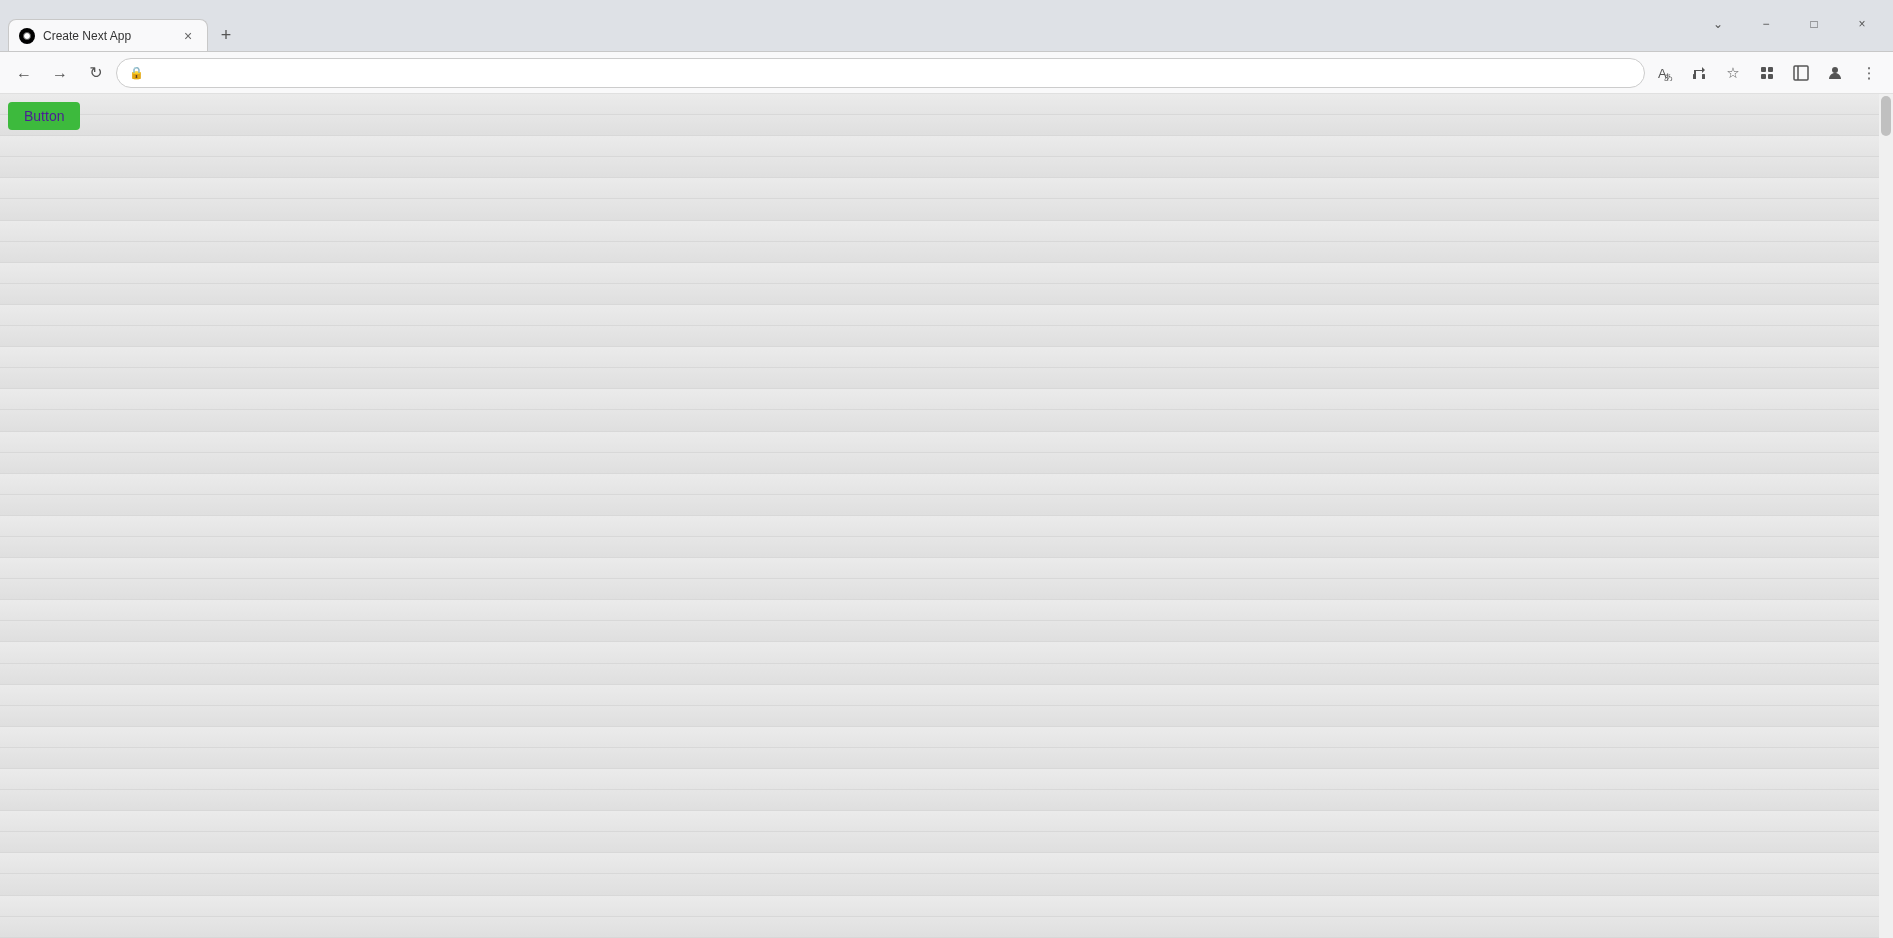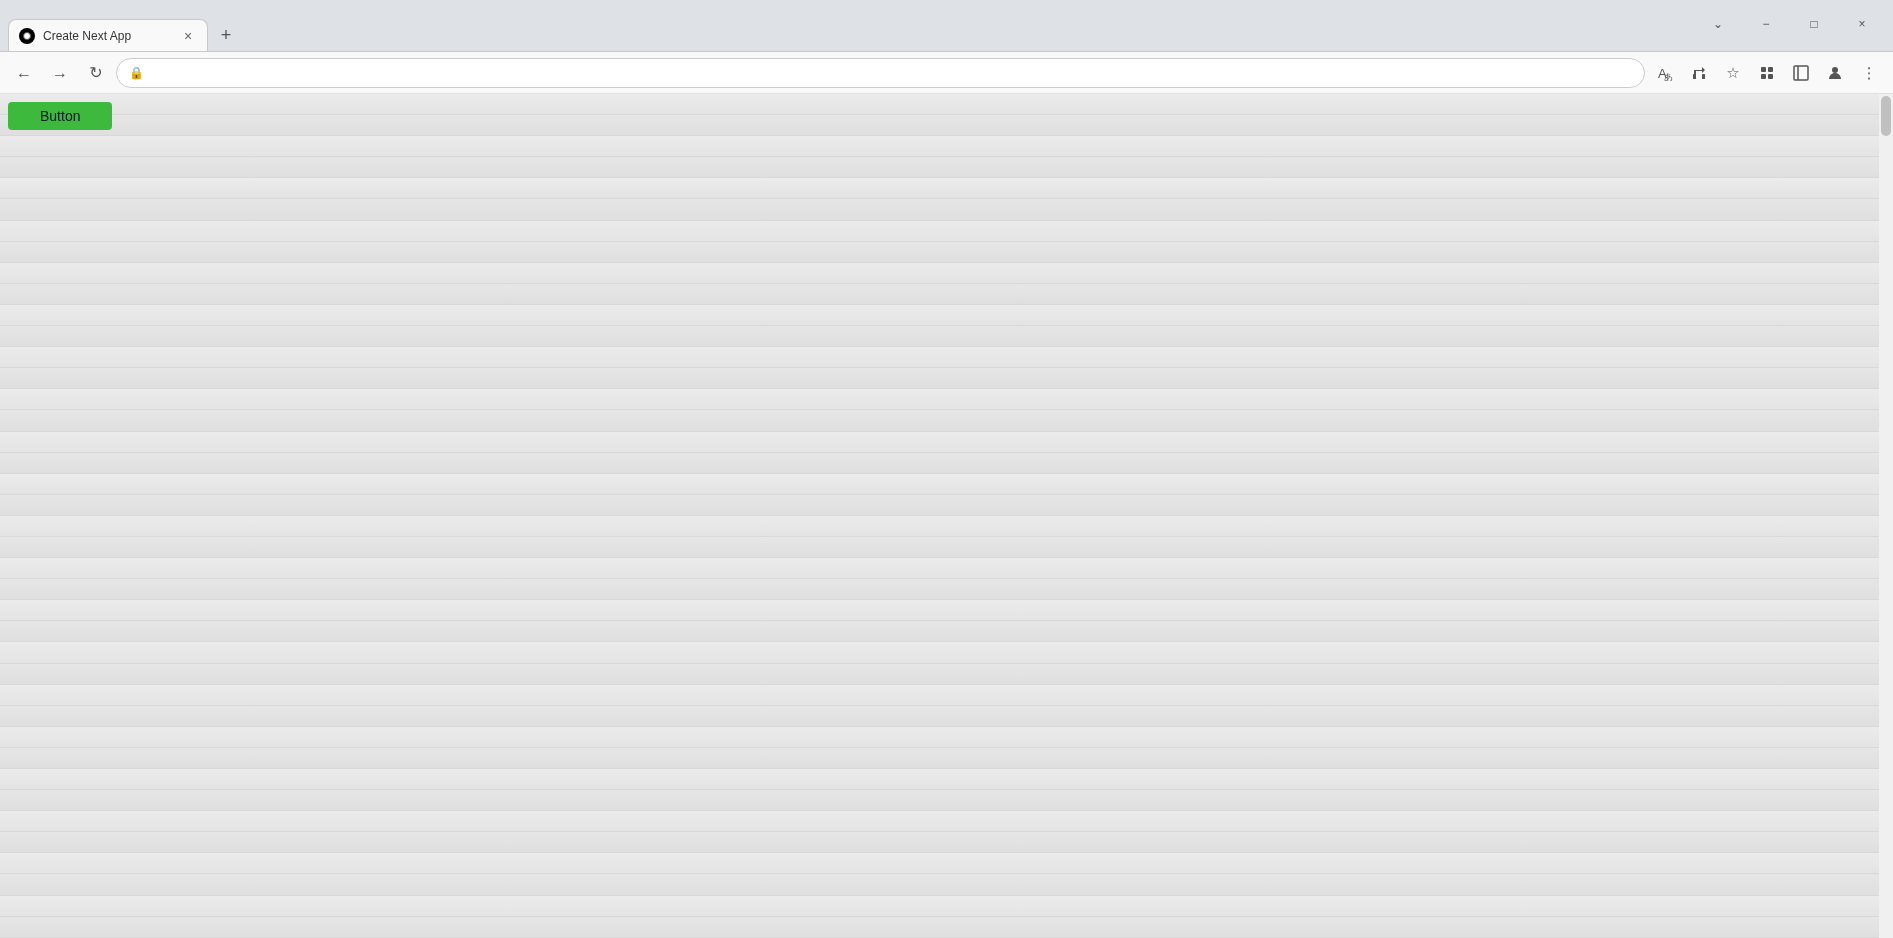--- a/index.html
+++ b/index.html
@@ -217,24 +217,24 @@
     .stripe-row:nth-child(even) {
       background: linear-gradient(180deg, #e6e6e6 0%, #dfdfdf 100%);
     }
 
     
     .page-button {
       position: absolute;
       top: 8px;
       left: 8px;
       background: #3dba3d;
-      color: #0f172a;
+      color: #4c1d95;
       border: none;
       border-radius: 4px;
-      padding: 6px 32px;
+      padding: 6px 16px;
       font-size: 14px;
       font-weight: 500;
       cursor: pointer;
       z-index: 10;
     }
 
     
     .scrollbar-area {
       position: absolute;
       right: 0;

